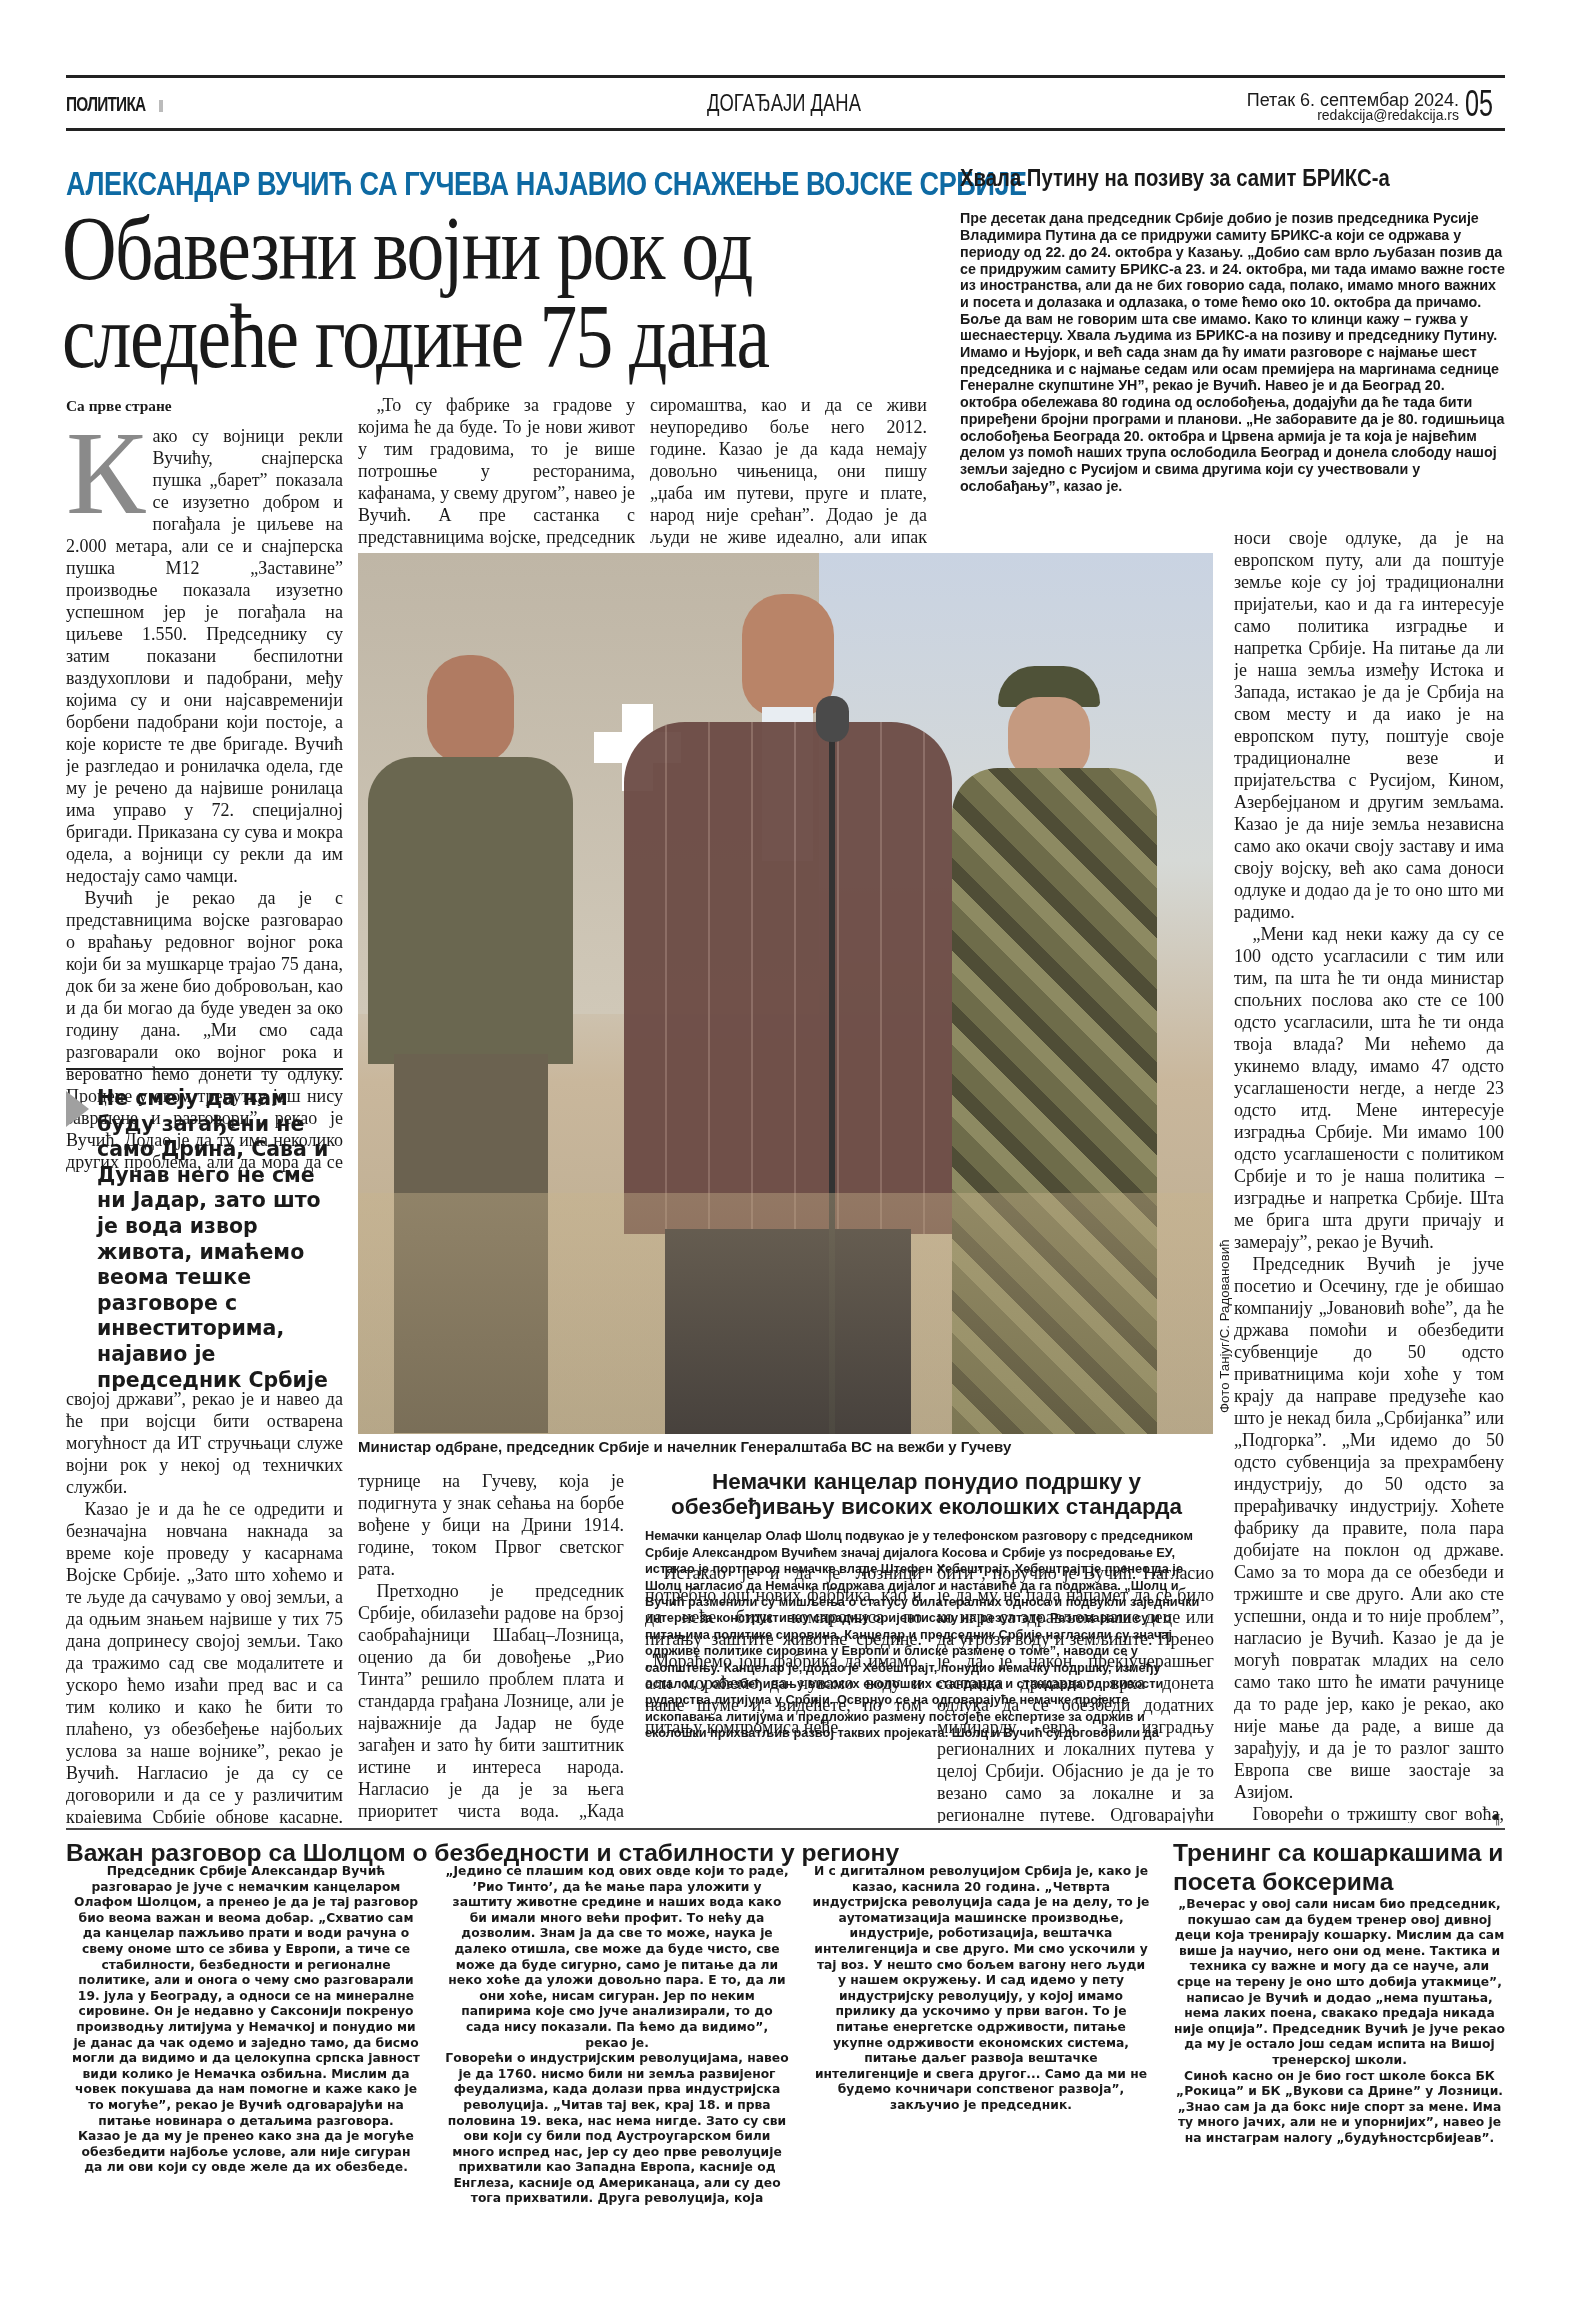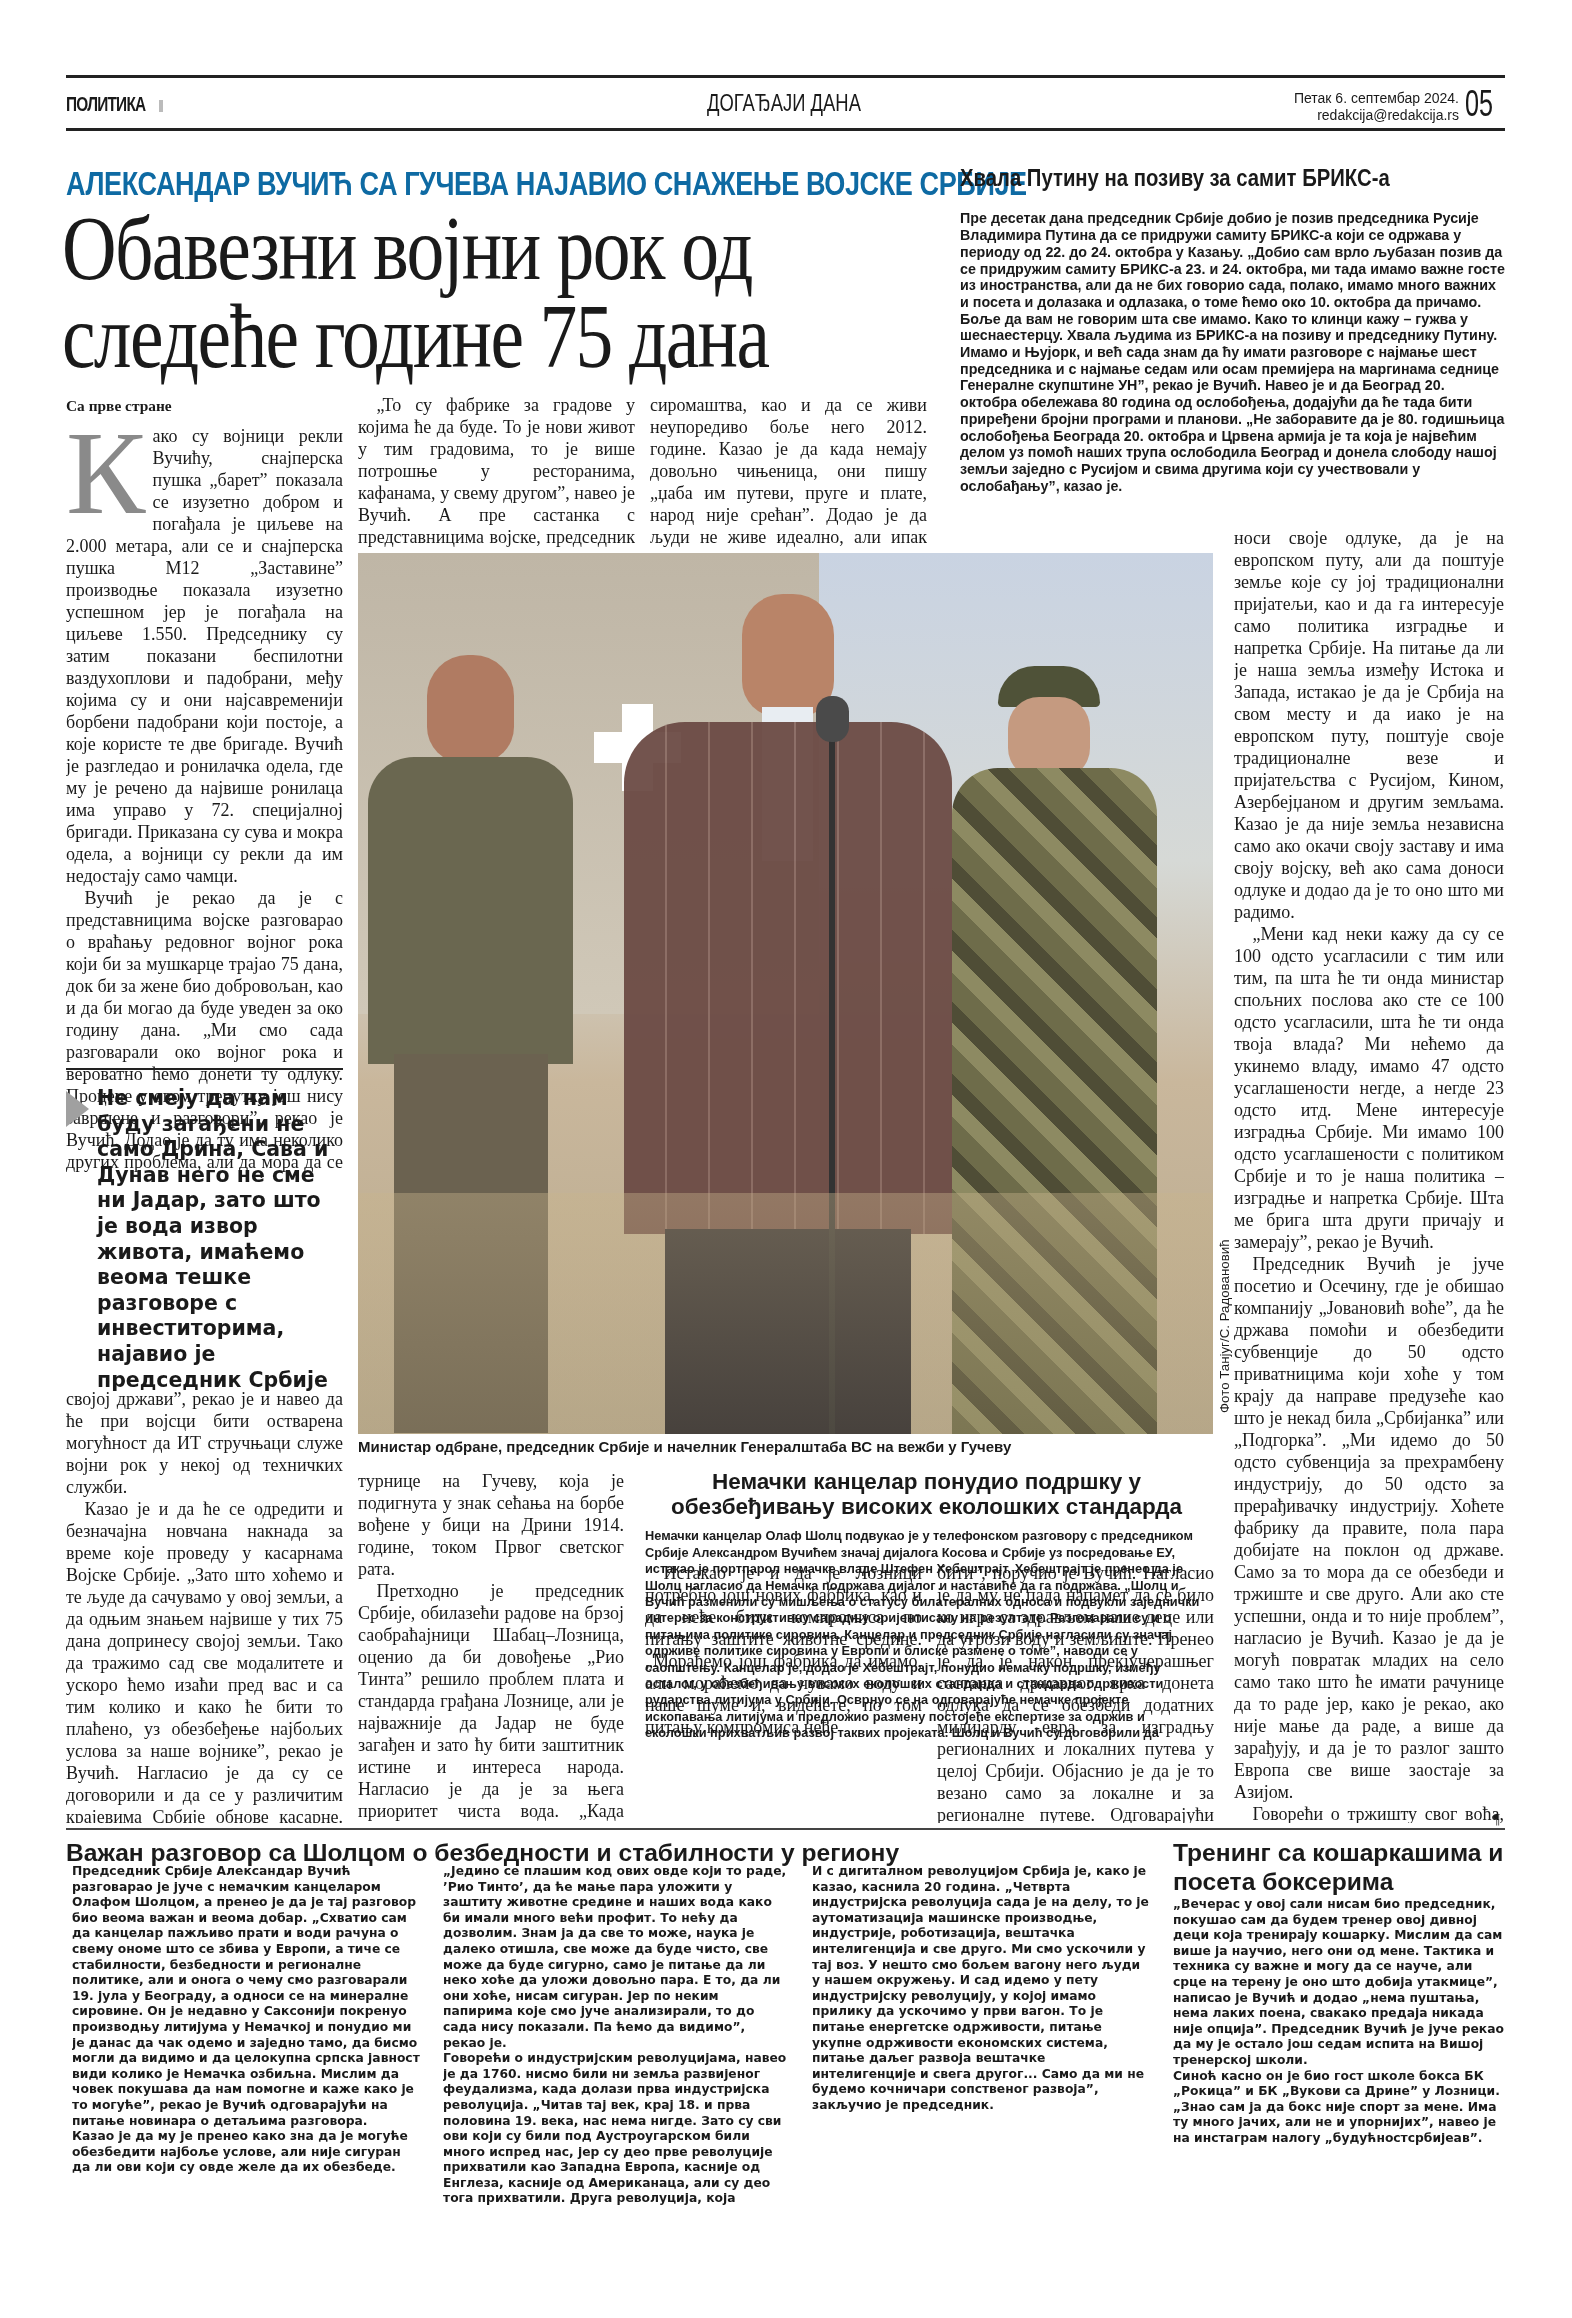--- a/index.html
+++ b/index.html
@@ -10,35 +10,35 @@
   .rule{position:absolute;background:#222;}
   .masthead-logo{font-family:"Liberation Sans",sans-serif;font-weight:bold;font-size:20.5px;letter-spacing:-1px;transform:scaleX(.75);transform-origin:left;}
   .section-title{font-family:"Liberation Sans",sans-serif;font-size:23.6px;transform:scaleX(.78);transform-origin:center;}
   .kicker{font-family:"Liberation Sans",sans-serif;font-weight:bold;color:#0e6aa3;font-size:33px;letter-spacing:-0.5px;white-space:nowrap;transform:scaleX(.82);transform-origin:left;}
   .headline{font-family:"Liberation Serif",serif;font-size:90px;line-height:88px;letter-spacing:-2px;transform:scaleX(.84);transform-origin:left top;white-space:nowrap;}
   .body-text{font-family:"Liberation Serif",serif;font-size:18px;line-height:22px;text-align:justify;hyphens:auto;overflow:hidden;}
   .body-text p{margin:0;text-indent:0;}
   .body-text p.ind{text-indent:18.4px;}
   .box-title{font-family:"Liberation Sans",sans-serif;font-weight:bold;font-size:25.6px;line-height:29px;}
   .box-text{font-family:"Liberation Sans",sans-serif;font-weight:bold;font-size:15.4px;line-height:21.5px;overflow:hidden;}
-  .box-text p{margin:0;}
+  .box-text p{margin:0;text-align:center;}
   .dropcap{float:left;font-family:"Liberation Serif",serif;font-size:119px;line-height:92px;color:#8a8a8a;margin:2px 7.2px 0 0;}
   .pullquote{font-family:"DejaVu Sans",sans-serif;font-weight:bold;font-size:23.6px;line-height:29px;}
   .photo{background:linear-gradient(180deg,#c9d3e2 0%,#d6d9d6 35%,#c9b79c 60%,#b6a88c 100%);overflow:hidden;}
   .caption{font-family:"Liberation Sans",sans-serif;font-weight:bold;font-size:15px;}
   .credit{font-family:"Liberation Sans",sans-serif;font-size:13.3px;transform:rotate(-90deg);transform-origin:left top;white-space:nowrap;}
 </style>
 </head>
 <body>
 
 <div class="rule" style="left:66px;top:75px;width:1439px;height:3.1px;"></div>
 <div class="abs masthead-logo" style="left:66px;top:92px;">ПОЛИТИКА</div>
 <div class="abs" style="left:159px;top:100px;width:4.1px;height:12.3px;background:#bbb;"></div>
 <div class="abs section-title" style="left:666px;top:90px;width:236px;text-align:center;">ДОГАЂАЈИ ДАНА</div>
-<div class="abs sans" style="left:1244px;top:90px;width:215px;font-size:14px;text-align:right;">Петак 6. септембар 2024.</div>
+<div class="abs sans" style="left:1244px;top:90px;width:215px;font-size:18px;text-align:right;">Петак 6. септембар 2024.</div>
 <div class="abs sans" style="left:1244px;top:107px;width:215px;font-size:14px;text-align:right;">redakcija@redakcija.rs</div>
 <div class="abs sans" style="left:1465px;top:85px;font-size:36px;line-height:37px;transform:scaleX(.7);transform-origin:left;">05</div>
 <div class="rule" style="left:66px;top:128px;width:1439px;height:3.1px;"></div>
 
 <div class="abs kicker" style="left:66px;top:165px;">АЛЕКСАНДАР ВУЧИЋ СА ГУЧЕВА НАЈАВИО СНАЖЕЊЕ ВОЈСКЕ СРБИЈЕ</div>
 <div class="abs headline" style="left:62px;top:205px;">Обавезни војни рок од</div>
 <div class="abs headline" style="left:62px;top:293px;">следеће године 75 дана</div>
 
 <div class="abs" style="left:960px;top:164px;width:545px;">
   <div class="box-title" style="font-size:23.6px;transform:scaleX(.86);transform-origin:left;white-space:nowrap;">Хвала Путину на позиву за самит БРИКС-а</div>

